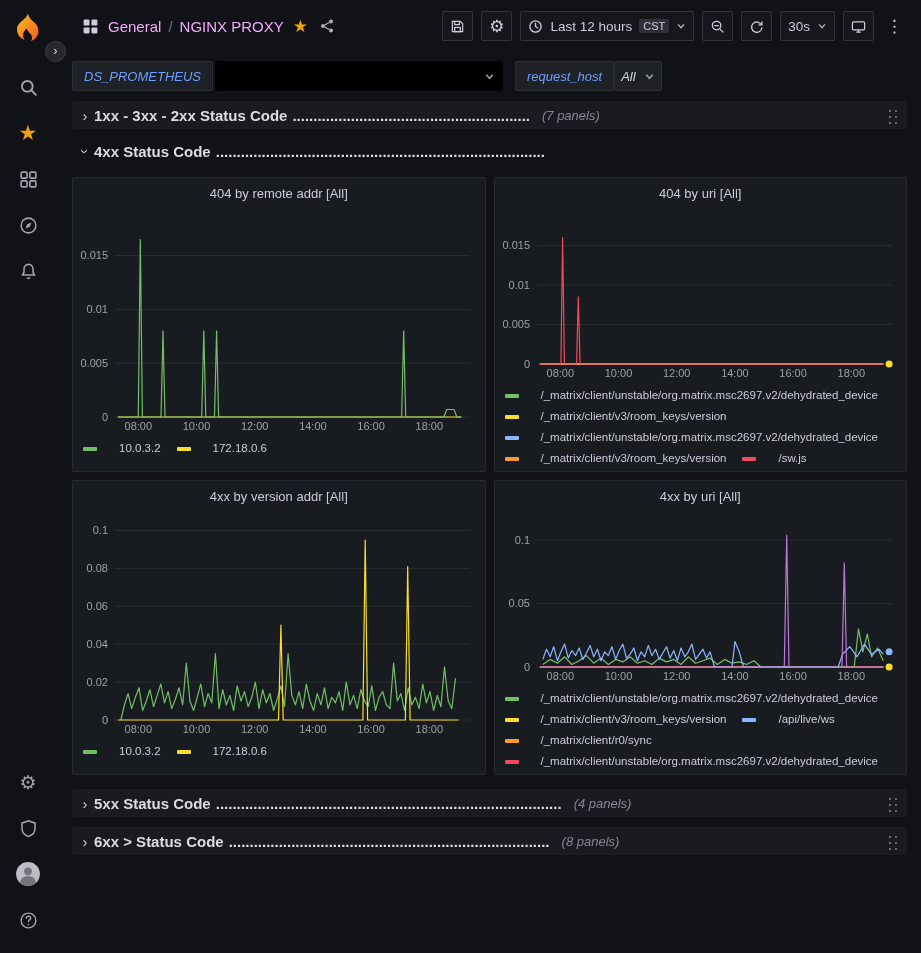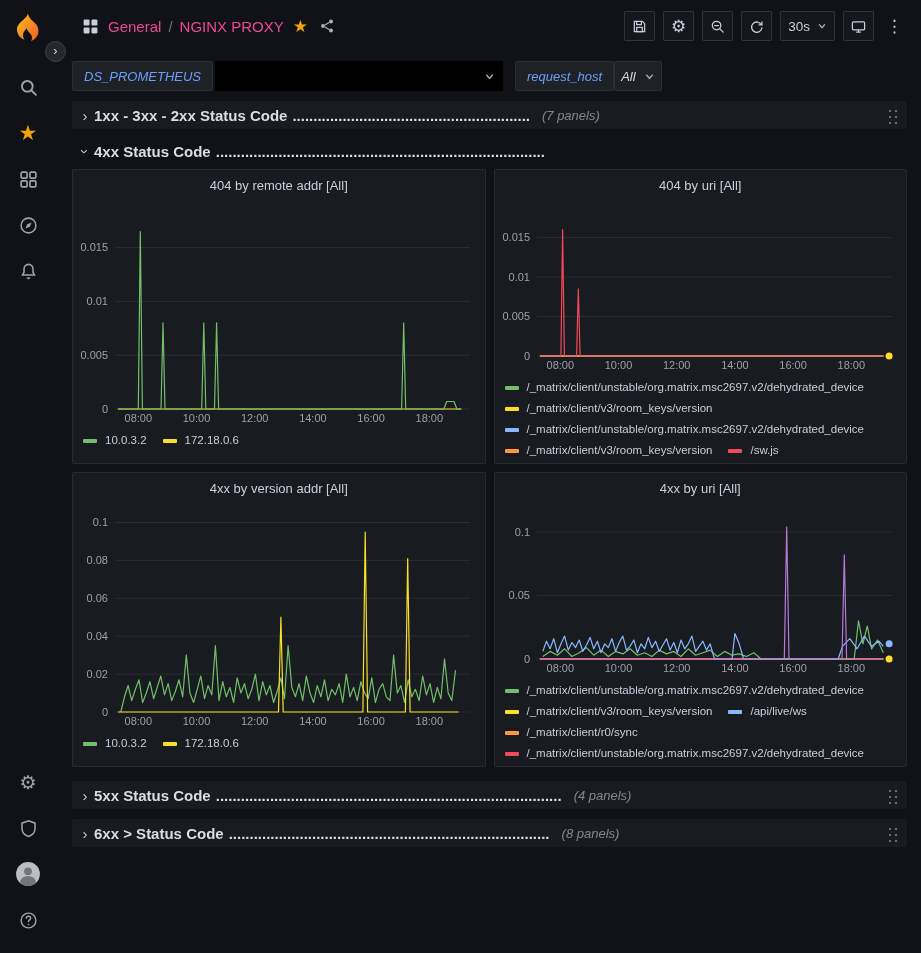--- a/index.html
+++ b/index.html
@@ -15,21 +15,21 @@
   .star-active { color:#f2a20d; font-size:21px; }
   .spacer { flex:1; }
   .sidebar-expand { position:fixed; left:45px; top:41px; width:21px; height:21px; border-radius:50%; background:#26282e; border:1px solid #3e4148; color:#d8d9df; font-size:13px; line-height:1; display:flex; align-items:center; justify-content:center; z-index:6; cursor:pointer; padding-bottom:2px; }
 
   
   .header { margin-left:56px; height:52px; display:flex; align-items:center; padding:0 14px 0 26px; gap:9px; }
   .crumb-icon { color:#ccccdc; width:17px; height:17px; display:flex; cursor:pointer; }
   .crumb-icon svg { width:17px; height:17px; }
   .crumb { font-size:15px; color:#d8d9df; display:flex; gap:7px; align-items:center; font-weight:500; }
   .crumb .sep { color:rgba(204,204,220,0.5); }
-  .crumb a { color:#ec4899; text-decoration:none; cursor:pointer; }
+  .crumb a { color:#f0abfc; text-decoration:none; cursor:pointer; }
   .icon-plain { background:none; border:none; color:#adb0b8; display:flex; align-items:center; cursor:pointer; padding:2px; }
   .icon-plain svg { width:16px; height:16px; }
   .fav-star { color:#f2a20d; font-size:17px; background:none; border:none; cursor:pointer; }
   .header-right { margin-left:auto; display:flex; gap:8px; align-items:center; }
   .hbtn { height:30px; min-width:31px; padding:0 7px; background:rgba(204,204,220,0.03); border:1px solid rgba(204,204,220,0.16); border-radius:2px; color:#ccccdc; display:flex; align-items:center; justify-content:center; gap:7px; font-size:13.5px; cursor:pointer; }
   .hbtn svg { width:15px; height:15px; flex:none; }
   .gear-glyph { font-size:17px; line-height:1; }
   .tz-badge { font-size:11px; padding:1px 4px; background:rgba(204,204,220,0.14); border-radius:2px; color:#ccccdc; }
   .chev { width:10px !important; height:10px !important; opacity:.85; }
   .kebab-btn { background:none; border:none; color:#ccccdc; font-size:17px; cursor:pointer; padding:0 4px; }
@@ -47,26 +47,26 @@
   .row-header { height:28px; display:flex; align-items:center; margin-top:8px; padding:0 8px 0 4px; cursor:pointer; border-radius:2px; }
   .row-header.collapsed { background:rgba(204,204,220,0.05); }
   .row-header.expanded { }
   .row-chevron { width:18px; font-size:15px; color:#ccccdc; display:inline-block; text-align:center; flex:none; }
   .row-chevron.down { transform:rotate(90deg); }
   .row-title { font-weight:700; font-size:15px; color:#dcdde2; white-space:nowrap; }
   .row-dots { font-weight:700; font-size:15px; color:#dcdde2; white-space:nowrap; overflow:hidden; margin-left:5px; }
   .row-count { font-style:italic; font-size:13px; color:rgba(204,204,220,0.6); margin-left:12px; white-space:nowrap; }
   .drag-handle { margin-left:auto; width:13px; height:17px; flex:none; background-image:radial-gradient(rgba(204,204,220,0.45) 1.2px, transparent 1.4px); background-size:6px 6px; background-position:1px 1px; cursor:grab; }
 
-  .panel-grid { display:grid; grid-template-columns:1fr 1fr; gap:8px; margin-top:4px; }
+  .panel-grid { display:grid; grid-template-columns:1fr 1fr; gap:8px; margin-top:12px; }
   .panel { background:#181b1f; border:1px solid rgba(204,204,220,0.09); border-radius:2px; height:295px; display:flex; flex-direction:column; overflow:hidden; padding:0 8px 2px; }
   .panel-title { height:30px; flex:none; display:flex; align-items:center; justify-content:center; font-size:13px; font-weight:500; color:#ccccdc; cursor:pointer; }
   svg.chart { display:block; flex:none; }
   .legend { flex:1 1 auto; overflow:hidden; display:flex; flex-wrap:wrap; align-content:flex-start; column-gap:16px; row-gap:6px; padding:8px 2px 0; font-size:11.5px; line-height:15px; color:#ccccdc; }
-  .legend-item { display:flex; align-items:center; gap:8px; white-space:nowrap; cursor:pointer;text-align:right; }
+  .legend-item { display:flex; align-items:center; gap:22px; white-space:nowrap; cursor:pointer;text-align:right; }
   .swatch { width:14px; height:4px; border-radius:1px; flex:none; }
 </style>
 </head>
 <body>
 
 <aside class="sidebar">
   <div class="logo">
     <svg viewBox="0 0 32 32">
         <defs>
           <linearGradient id="gflame" x1="0" y1="0" x2="1" y2="1">
@@ -159,20 +159,31 @@
     <button class="hbtn">
       <svg viewBox="0 0 16 16" fill="none" stroke="currentColor" stroke-width="1.3">
           <path d="M2.5 2.5h8.5l2.5 2.5v8.5h-11z"></path>
           <path d="M5 2.5v3.5h5V2.5"></path>
           <rect x="5" y="9" width="6" height="4.5"></rect>
         </svg>
     </button>
     <button class="hbtn">
         <span class="gear-glyph">⚙</span>
       </button>
+    <button class="hbtn">
+      <svg viewBox="0 0 16 16" fill="none" stroke="currentColor" stroke-width="1.4">
+          <circle cx="8" cy="8" r="6"></circle>
+          <path d="M8 4.5V8l2.3 1.6" stroke-linecap="round"></path>
+        </svg>
+      <span>Last 12 hours</span>
+      <span class="tz-badge">CST</span>
+      <svg class="chev" viewBox="0 0 12 12" fill="none" stroke="currentColor" stroke-width="1.6">
+          <polyline points="2.5,4 6,8 9.5,4"></polyline>
+        </svg>
+    </button>
     <button class="hbtn">
       <svg viewBox="0 0 16 16" fill="none" stroke="currentColor" stroke-width="1.4">
           <circle cx="7" cy="7" r="4.5"></circle>
           <line x1="10.3" y1="10.3" x2="14" y2="14" stroke-linecap="round"></line>
           <line x1="5" y1="7" x2="9" y2="7" stroke-linecap="round"></line>
         </svg>
     </button>
     <button class="hbtn">
       <svg viewBox="0 0 16 16" fill="none" stroke="currentColor" stroke-width="1.4">
           <path d="M13.2 6.2A5.5 5.5 0 1 0 13.8 9"></path>

